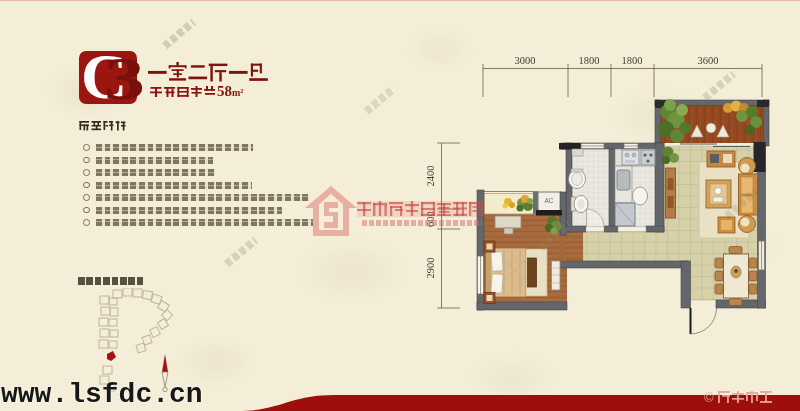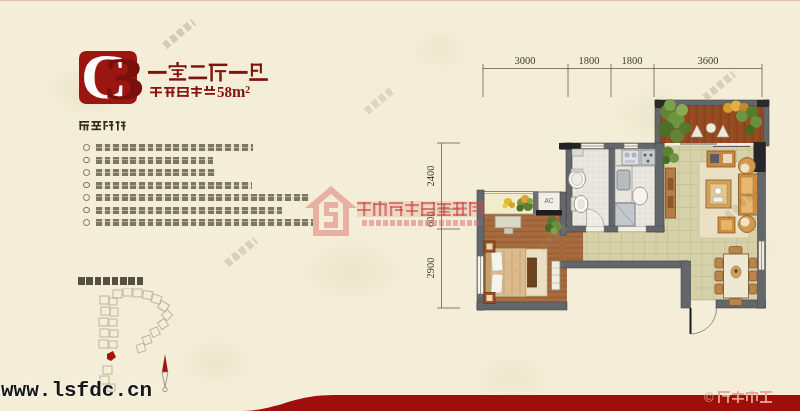--- a/index.html
+++ b/index.html
@@ -92,21 +92,21 @@
       <rect x="1" y="7" width="10" height="1.6"></rect>
       <rect x="5" y="1" width="2" height="11"></rect>
     </g>
 <g transform="translate(54,0)">
       <rect x="0" y="4" width="11" height="1.8"></rect>
       <rect x="2" y="1" width="2" height="5"></rect>
       <rect x="7" y="1" width="2" height="5"></rect>
       <rect x="1" y="8" width="10" height="1.8"></rect>
     </g>
 </svg>
-<div class="abs" style="left:217px;top:83px;font-family:'Liberation Serif',serif;font-weight:bold;font-size:15px;color:#83140e;">58<span style="font-size:16px;">m²</span></div>
+<div class="abs" style="left:217px;top:83px;font-family:'Liberation Serif',serif;font-weight:bold;font-size:15px;color:#83140e;">58<span style="font-size:10px;">m²</span></div>
 
 <svg class="abs" id="heading" style="left:79px;top:120px;" width="48" height="12" viewBox="0 0 48 12" fill="#33291c">
 <g>
       <rect x="0.5" y="1" width="9.5" height="1.7"></rect>
       <rect x="0.5" y="4.5" width="9.5" height="1.5"></rect>
       <rect x="0.5" y="1" width="1.7" height="9"></rect>
       <rect x="4.5" y="4.5" width="1.7" height="6"></rect>
       <rect x="7.5" y="4.5" width="1.7" height="6"></rect>
     </g>
 <g transform="translate(12,0)">
@@ -644,17 +644,17 @@
       <rect x="10" y="2" width="1.9" height="9"></rect>
       <rect x="0" y="2" width="12" height="1.8"></rect>
     </g>
 <g transform="translate(42,0)">
       <rect x="0" y="1" width="12" height="1.9"></rect>
       <rect x="5" y="1" width="1.9" height="12"></rect>
       <rect x="0" y="11" width="12" height="1.9"></rect>
     </g>
 </svg>
 
-<div class="abs" style="left:1px;top:379px;font-family:'Liberation Mono',monospace;font-weight:bold;font-size:21px;color:#171717;text-shadow:0 0 2px #fff;">www.lsfdc.cn</div>
+<div class="abs" style="left:1px;top:379px;font-family:'Liberation Mono',monospace;font-weight:bold;font-size:28px;color:#171717;text-shadow:0 0 2px #fff;">www.lsfdc.cn</div>
 
 <svg class="abs" style="left:0;top:390px;" width="800" height="21" viewBox="0 0 800 21">
 <path d="M 800 5 L 334 5 C 290 5 280 21 238 21 L 800 21 Z" fill="#9e0f0c"></path>
 </svg>
 
 </body></html>

